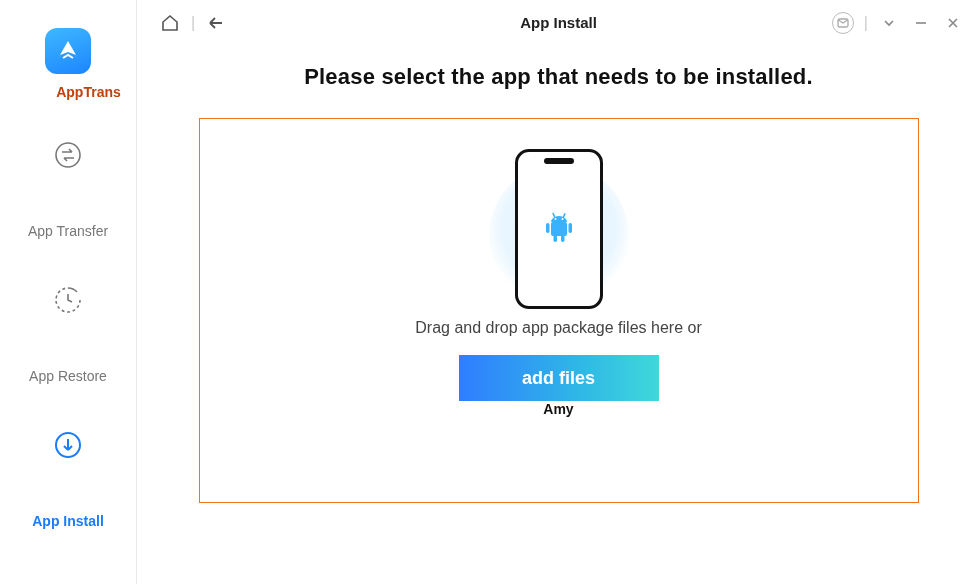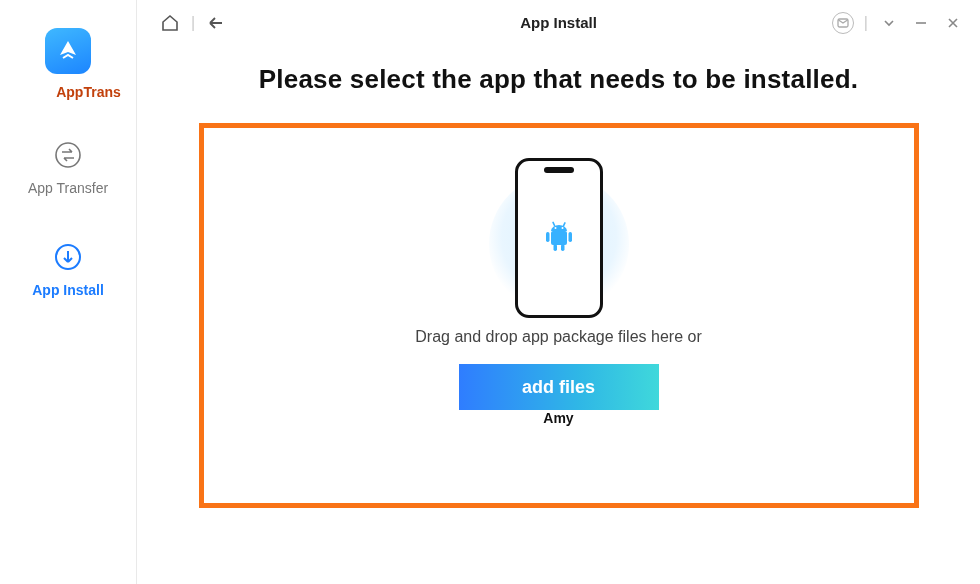--- a/index.html
+++ b/index.html
@@ -25,42 +25,42 @@
   .brand-icon {
     width: 46px; height: 46px;
     border-radius: 12px;
     background: linear-gradient(160deg, #3fb8ff 0%, #1c85ff 100%);
     display: flex; align-items: center; justify-content: center;
     margin-bottom: 10px;
   }
   .brand-name { font-size: 14px; font-weight: 700; color: #c2410c; margin-left: 41px; }
   .nav-item {
     display: flex; flex-direction: column; align-items: center;
-    margin-bottom: 44px; cursor: pointer; color: #777; width: 100%;
+    margin-bottom: 44px; cursor: pointer; color: #777; width: 100%; gap: 43px;
   }
   .nav-item .nav-icon { width: 34px; height: 34px; display:flex; align-items:center; justify-content:center; margin-bottom: 8px; }
   .nav-item .nav-label { font-size: 14px; }
   .nav-item.active { color: #1c7cff; font-weight: 600; }
   .nav-item.active svg { stroke: #1c7cff; }
   .main { flex: 1; display: flex; flex-direction: column; }
   .topbar {
     height: 46px; display: flex; align-items: center; justify-content: space-between;
     padding: 0 16px 0 22px;
   }
   .tb-left, .tb-right { display: flex; align-items: center; gap: 10px; }
   .tb-sep { color: #ccc; font-size: 16px; }
   .tb-btn { width: 22px; height: 22px; display:flex; align-items:center; justify-content:center; cursor:pointer; }
   .tb-title { position:absolute; left:50%; transform:translateX(-50%); font-size: 15px; font-weight:700; color:#222; top: 14px;}
   .main { position: relative; }
   .content {
     flex:1; display:flex; flex-direction:column; align-items:center; padding: 0 40px;
   }
-  .headline { font-size: 26px; font-weight: 700; color:#111; margin-top: 18px; margin-bottom: 28px; letter-spacing: 0.2px;}
+  .headline { font-size: 22px; font-weight: 700; color:#111; margin-top: 18px; margin-bottom: 28px; letter-spacing: 0.2px;}
   .drop-zone {
-    width: 720px; height: 385px; border: 5px solid #f97316; background:#fff;
+    width: 720px; height: 385px; border: 1px solid #f97316; background:#fff;
     display:flex; flex-direction:column; align-items:center; padding-top: 30px;
     position: relative;
   }
   .phone-wrap { position: relative; width: 180px; height: 170px; display:flex; align-items:flex-start; justify-content:center; }
   .halo {
     position:absolute; top: 16px; width: 140px; height: 140px; border-radius: 50%;
     background: radial-gradient(circle at 50% 45%, #d9f0ff 0%, #e9f6ff 55%, rgba(233,246,255,0) 72%);
   }
   .phone {
     position: relative; width: 88px; height: 160px; border: 3px solid #111; border-radius: 14px; background:#fff;
@@ -99,20 +99,30 @@
     <div class="nav-icon">
       <svg width="30" height="30" viewBox="0 0 30 30" fill="none" stroke="#777" stroke-width="1.6">
         <circle cx="15" cy="15" r="12"></circle>
         <path d="M9 12 H19 M19 12 L16 9"></path>
         <path d="M21 18 H11 M11 18 L14 21"></path>
       </svg>
     </div>
     <div class="nav-label">App Transfer</div>
   </div>
 
+  <div class="nav-item">
+    <div class="nav-icon">
+      <svg width="30" height="30" viewBox="0 0 30 30" fill="none" stroke="#777" stroke-width="1.6">
+        <path d="M27 15 A12 12 0 1 1 15 3" stroke-dasharray="2.8 2.8"></path>
+        <path d="M15 3 A12 12 0 0 1 24 7"></path>
+        <path d="M15 9 V15 L19 17"></path>
+      </svg>
+    </div>
+    <div class="nav-label">App Restore</div>
+  </div>
 
 
   <div class="nav-item active">
     <div class="nav-icon">
       <svg width="30" height="30" viewBox="0 0 30 30" fill="none" stroke="#1c7cff" stroke-width="2">
         <circle cx="15" cy="15" r="12"></circle>
         <path d="M15 9 V20 M15 20 L11 16 M15 20 L19 16"></path>
       </svg>
     </div>
     <div class="nav-label">App Install</div>

